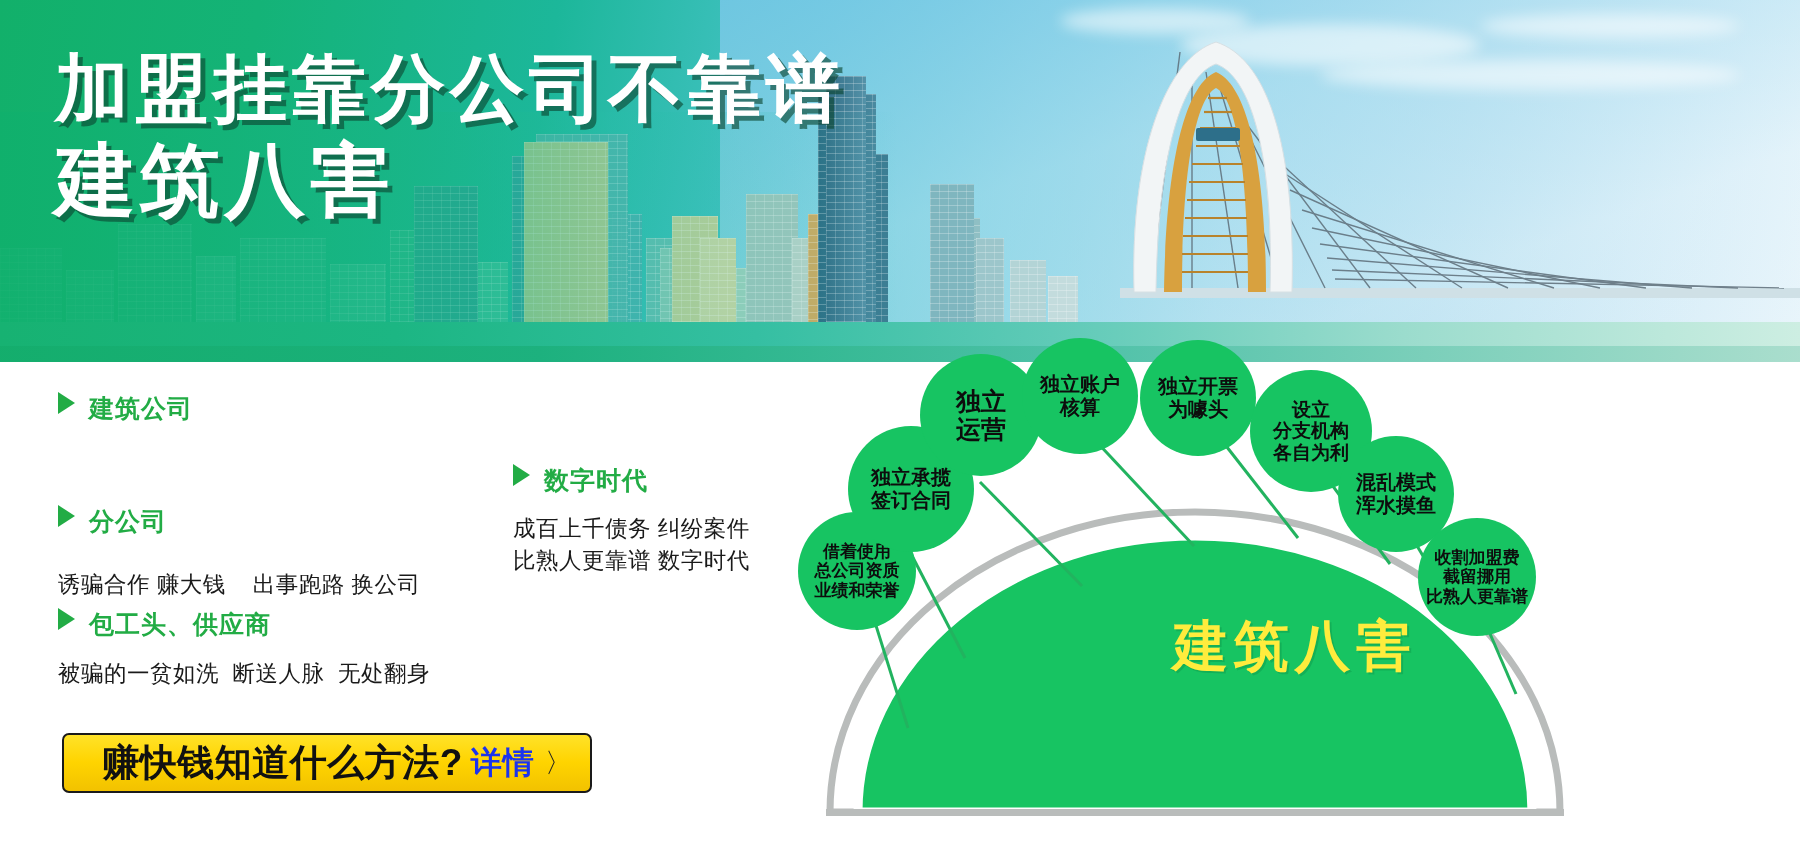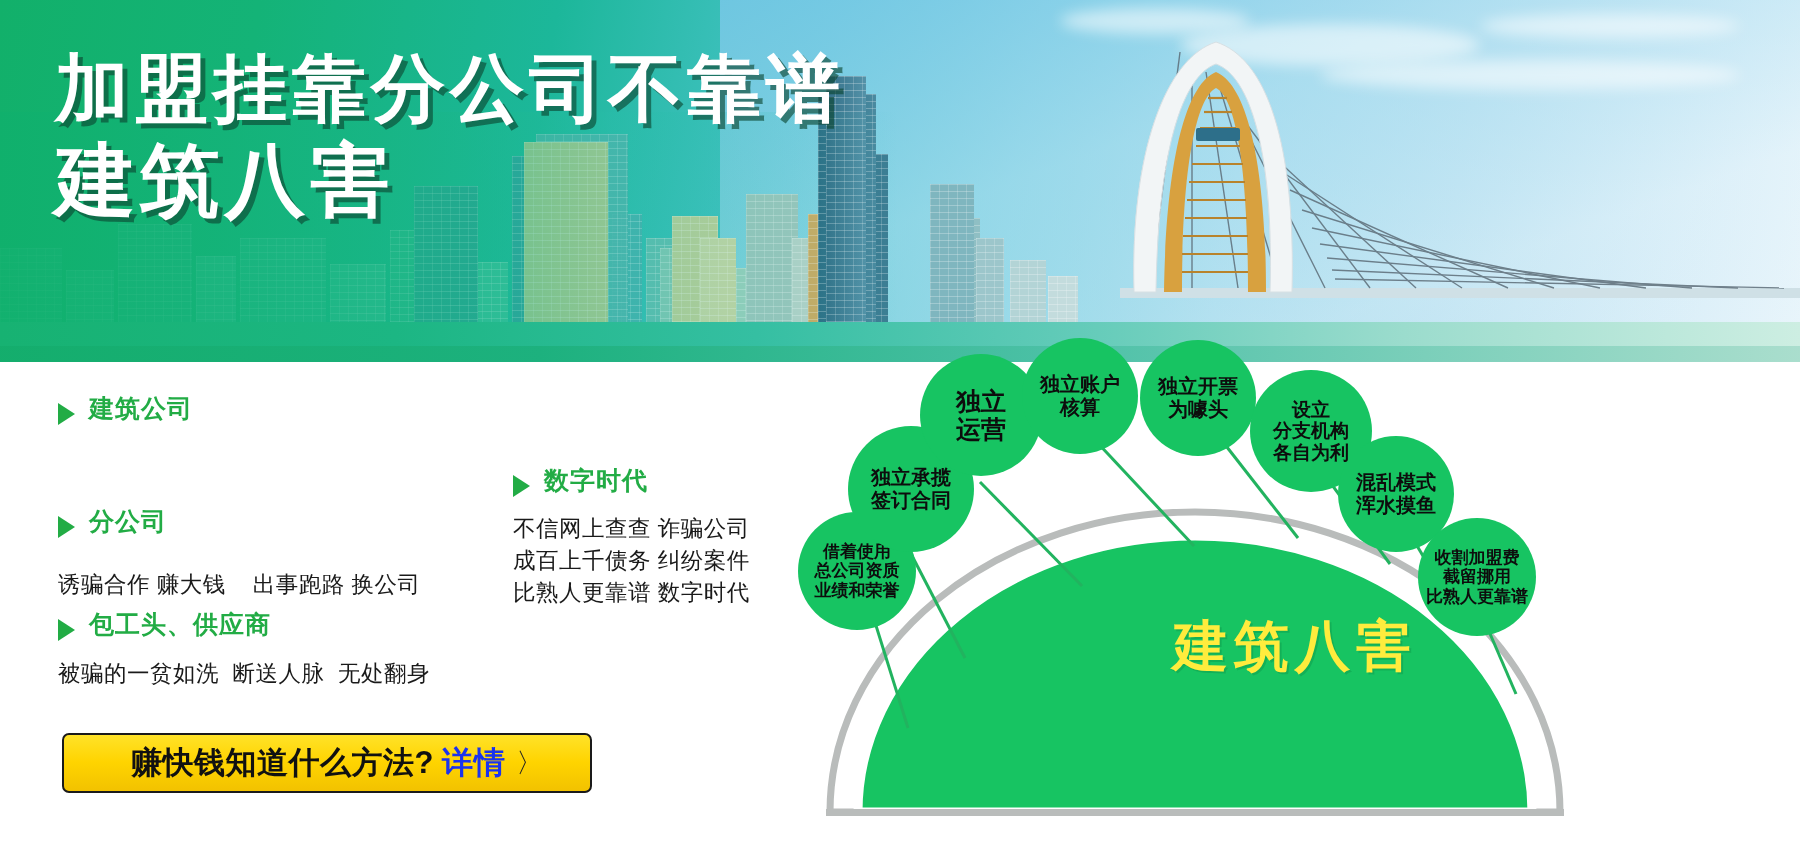--- a/index.html
+++ b/index.html
@@ -64,21 +64,21 @@
   .hero-title .l1, .hero-title .l2{
     color:#fff; font-weight:700; letter-spacing:5px; line-height:1.06;
     text-shadow:5px 5px 0 rgba(12,70,48,.62);
     white-space:nowrap;
   }
   .hero-title .l1{ font-size:74px; }
   .hero-title .l2{ font-size:80px; margin-top:12px; }
 
   
   .left-col{ position:absolute; left:58px; top:392px; width:720px; }
-  .sec-head{ display:flex; align-items:flex-end; gap:14px; }
+  .sec-head{ display:flex; align-items:flex-start; gap:14px; }
   .tri{
     width:0;height:0;
     border-left:17px solid #22ac45;
     border-top:11px solid transparent;
     border-bottom:11px solid transparent;
   }
   .sec-head .t{ color:#22ac45; font-size:25px; font-weight:700; letter-spacing:1px; }
   .body-line{ font-size:22.5px; color:#1a1a1a; letter-spacing:.5px; line-height:1.42; white-space:pre; }
   .body-line .hl{ color:#2fb24e; }
 
@@ -95,21 +95,21 @@
   .grp-digital .lines{ margin-top:16px; }
 
   
   .cta{
     position:absolute; left:62px; top:733px; width:530px; height:60px;
     background:linear-gradient(to bottom,#ffe229 0%, #ffd400 48%, #f2c200 100%);
     border:2.5px solid #1a1a1a; border-radius:7px;
     display:flex; align-items:center; justify-content:center; gap:8px;
     cursor:pointer;
   }
-  .cta .t1{ font-size:31px; font-weight:700; color:#111; letter-spacing:.5px;margin-left:20px; }
+  .cta .t1{ font-size:37px; font-weight:700; color:#111; letter-spacing:.5px;margin-left:20px; }
   .cta .t2{ font-size:31px; font-weight:700; color:#1b33ee; letter-spacing:1px; }
   .cta .arw{ font-size:27px; color:#222; font-weight:300; margin-left:2px; }
 
   
   .diagram{ position:absolute; left:790px; top:332px; width:1010px; height:512px; }
   .diagram svg{ position:absolute; left:0; top:0; }
 
   .bub{
     position:absolute; border-radius:50%;
     background:#17c462;
@@ -317,21 +317,20 @@
       <div class="body-line">被骗的一贫如洗  断送人脉  无处翻身</div>
     </div>
   </div>
 
   <div class="grp-digital">
     <div class="sec-head">
       <span class="tri"></span>
       <span class="t">数字时代</span>
     </div>
     <div class="lines">
-      <div class="body-line">不信网上查查 诈骗公司</div>
       <div class="body-line">成百上千债务 纠纷案件</div>
       <div class="body-line">比熟人更靠谱 数字时代</div>
     </div>
   </div>
 </div>
 
 <div class="cta">
   <span class="t1">赚快钱知道什么方法?</span>
   <span class="t2">详情</span>
   <span class="arw">〉</span>

